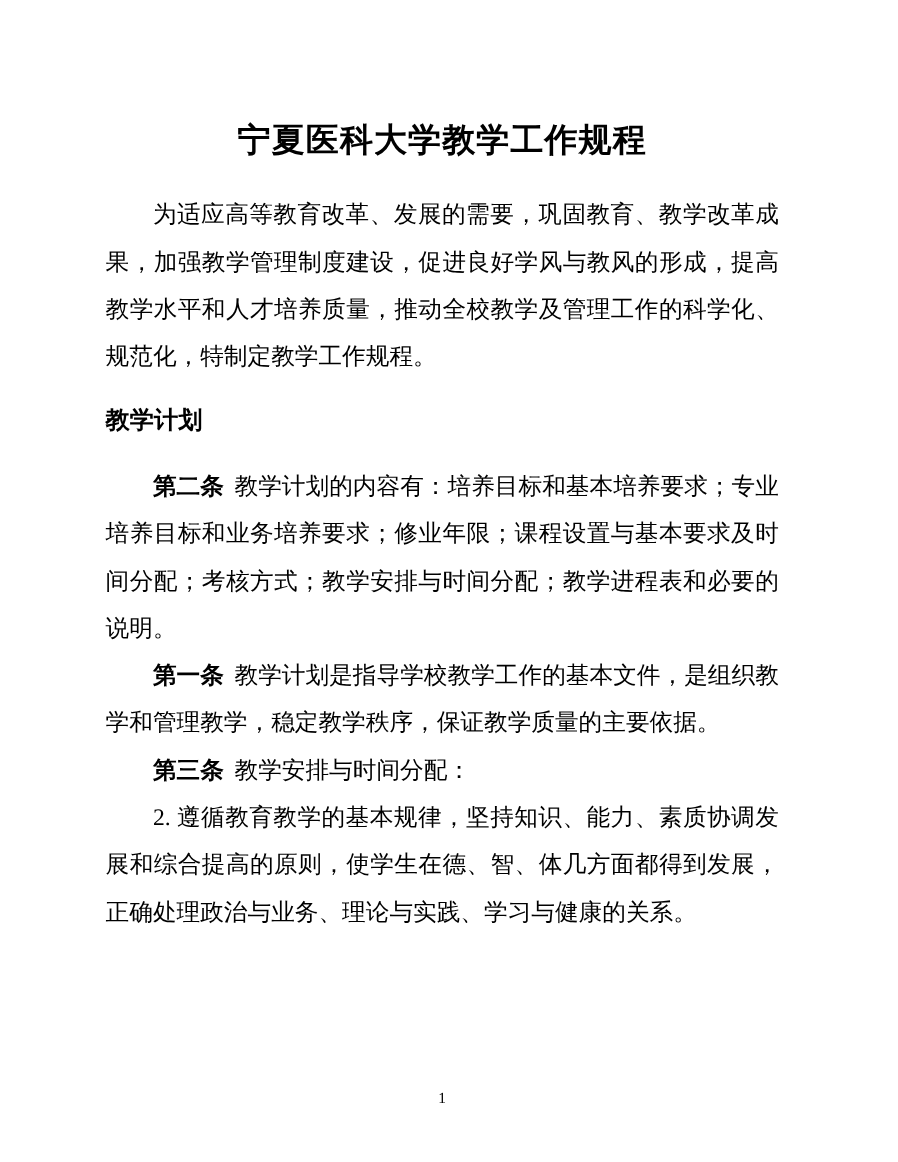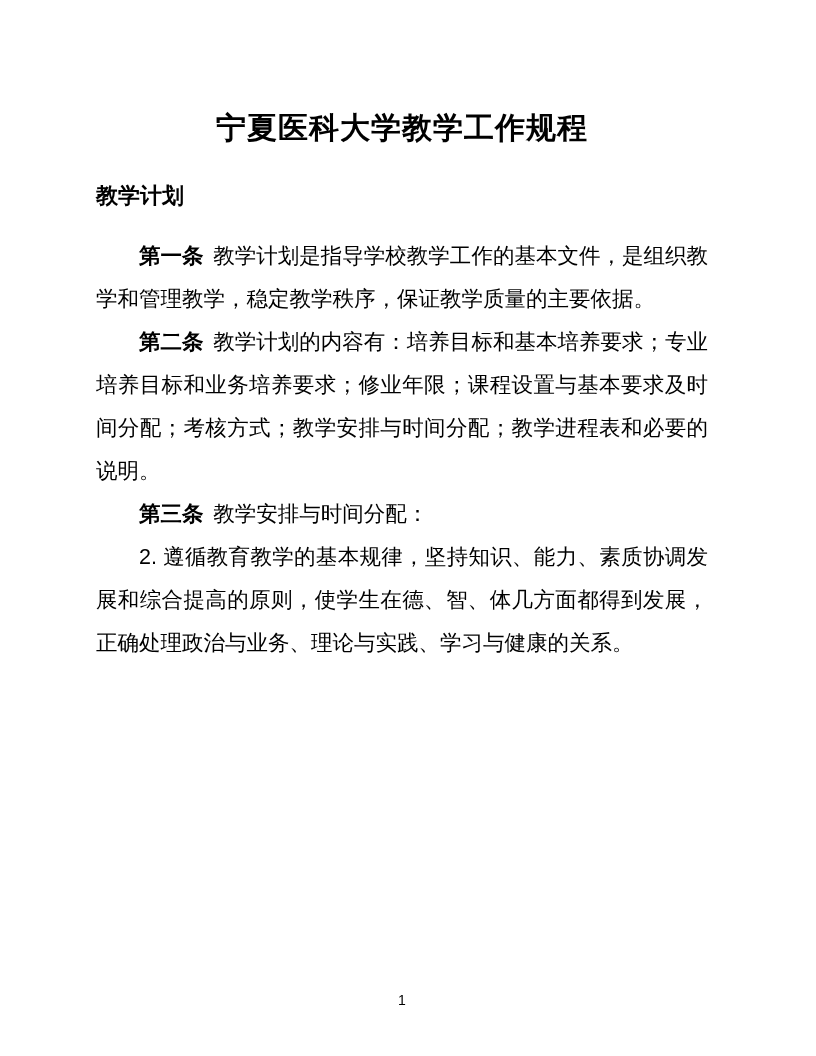--- a/index.html
+++ b/index.html
@@ -8,21 +8,21 @@
     background: #ffffff;
   }
   .page {
     position: relative;
     width: 804px;
     height: 1056px;
     background: #ffffff;
     box-sizing: border-box;
     padding: 106px 96px 0 96px;
     overflow: hidden;
-    font-family: Liberation Sans, sans-serif;
+    font-family: Liberation Serif, serif;
     color: #000000;
   }
   .doc-title {
     margin: 0 0 24px 0;
     font-size: 30px;
     line-height: 44px;
     font-weight: bold;
     text-align: center;
     letter-spacing: 1px;
   }
@@ -55,29 +55,30 @@
     color: #000000;
   }
 </style>
 </head>
 <body>
 
 <div class="page">
 
   <h1 class="doc-title">宁夏医科大学教学工作规程</h1>
 
+  <p class="body-para">为适应高等教育改革、发展的需要，巩固教育、教学改革成果，加强教学管理制度建设，促进良好学风与教风的形成，提高教学水平和人才培养质量，推动全校教学及管理工作的科学化、规范化，特制定教学工作规程。</p>
 
   <h2 class="section-heading">教学计划</h2>
 
   <p class="body-para">
-    <span class="article-lead">第一条</span><span>教学计划是指导学校教学工作的基本文件，是组织教学和管理教学，稳定教学秩序，保证教学质量的主要依据。</span>
+    <span class="article-lead">第二条</span><span>教学计划的内容有：培养目标和基本培养要求；专业培养目标和业务培养要求；修业年限；课程设置与基本要求及时间分配；考核方式；教学安排与时间分配；教学进程表和必要的说明。</span>
   </p>
 
   <p class="body-para">
-    <span class="article-lead">第二条</span><span>教学计划的内容有：培养目标和基本培养要求；专业培养目标和业务培养要求；修业年限；课程设置与基本要求及时间分配；考核方式；教学安排与时间分配；教学进程表和必要的说明。</span>
+    <span class="article-lead">第一条</span><span>教学计划是指导学校教学工作的基本文件，是组织教学和管理教学，稳定教学秩序，保证教学质量的主要依据。</span>
   </p>
 
   <p class="body-para">
     <span class="article-lead">第三条</span><span>教学安排与时间分配：</span>
   </p>
 
 
   <p class="body-para">2. 遵循教育教学的基本规律，坚持知识、能力、素质协调发展和综合提高的原则，使学生在德、智、体几方面都得到发展，正确处理政治与业务、理论与实践、学习与健康的关系。</p>
 
   <div class="page-number">1</div>

